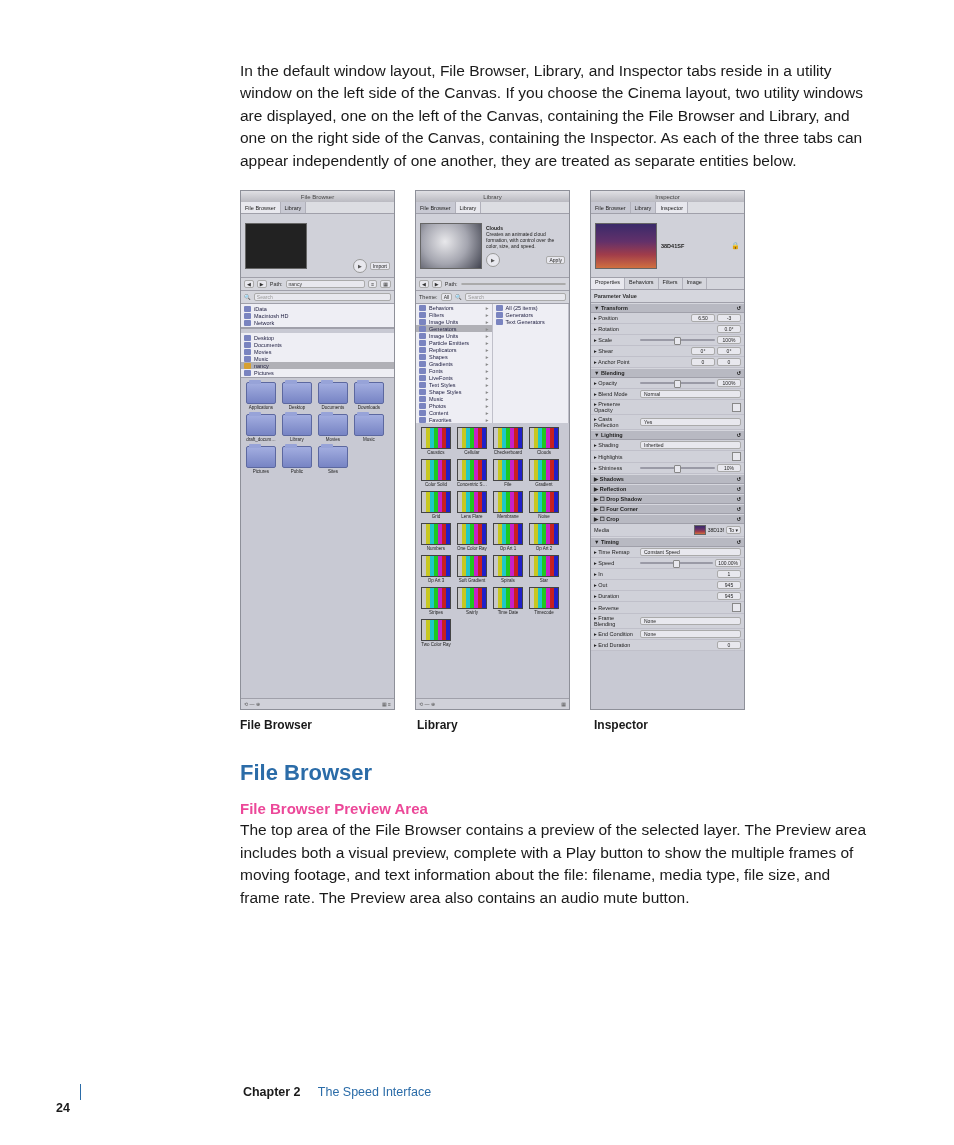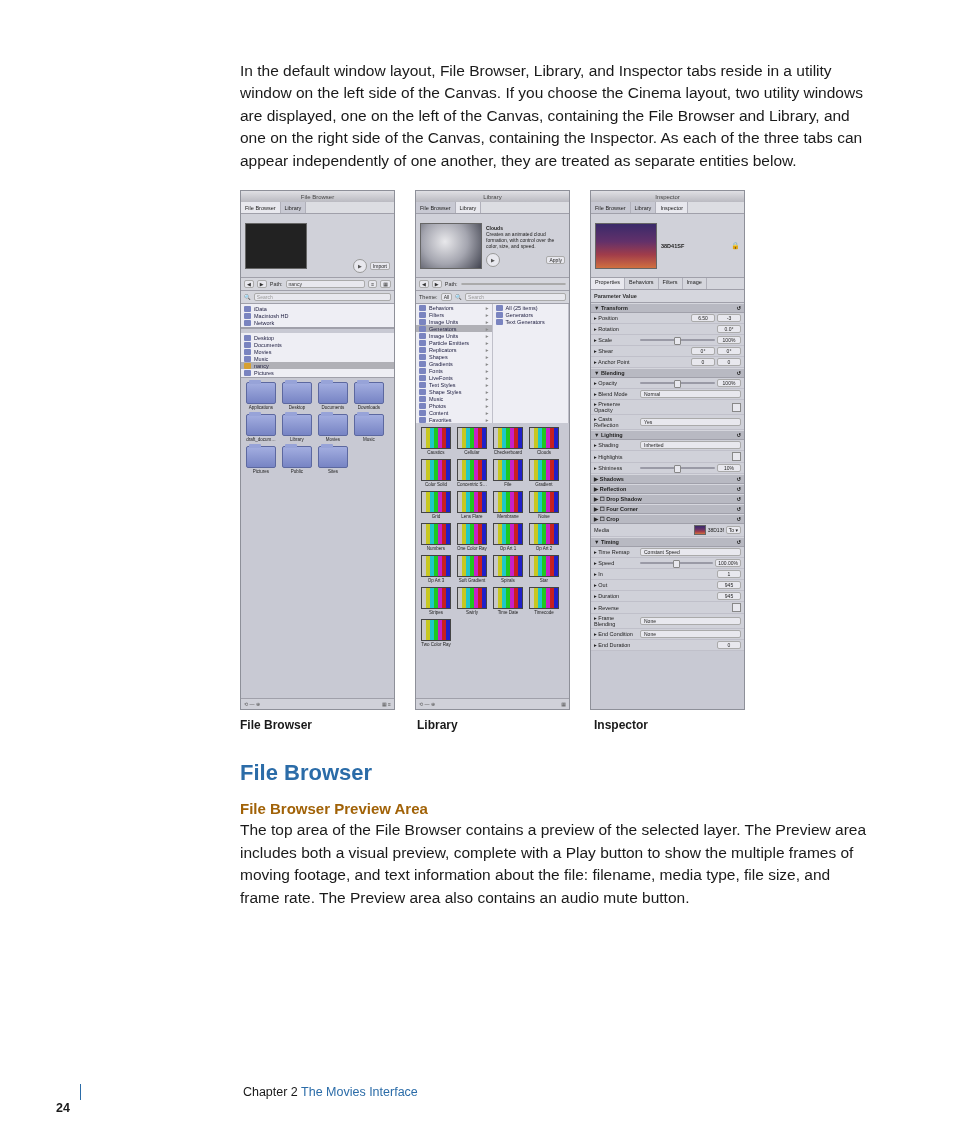--- a/index.html
+++ b/index.html
@@ -157,35 +157,35 @@
   }
   .caption-row > div { width: 157px; }
   .section-head {
     color: #2b6ca8;
     font-size: 22px;
     font-weight: 600;
     margin: 0 0 4px 0;
     padding-left: 160px;
   }
   .subhead {
-    color: #a16207;
+    color: #ec4899;
     font-size: 15px;
     font-weight: 700;
     margin: 14px 0 2px 0;
     padding-left: 160px;
   }
   .footer {
     position: absolute;
     bottom: 30px; left: 0;
     display:flex; align-items:center;
     font-size: 12.5px;
   }
   .footer .pgnum { font-weight:700; padding-left: 56px; padding-right: 10px; margin-top: 32px; }
   .footer .vbar { width:1px; height:16px; background:#2b6ca8; margin-right: 12px; }
-  .footer .chap { font-weight:400; }
+  .footer .chap { font-weight:700; margin-right: 14px; }
   .footer .chapname { color:#2b6ca8; }
   
   .insp-sub {
     height:11px; background:#d5d6dd; border-bottom:1px solid #a0a0aa;
     display:flex; font-size:5.5px;
   }
   .insp-sub > div { padding:1px 4px; border-right:1px solid #b0b0ba; }
   .insp-sub > div.active { background:#e8e8ee; }
   .param-section {
     font-size:5.5px;
@@ -808,17 +808,17 @@
   <h2 class="section-head">File Browser</h2>
 
   <div class="subhead">File Browser Preview Area</div>
   <p class="body-text">The top area of the File Browser contains a preview of the selected layer. The Preview area includes both a visual preview, complete with a Play button to show the multiple frames of moving footage, and text information about the file: filename, media type, file size, and frame rate. The Preview area also contains an audio mute button.</p>
 
   <div class="footer">
     <span class="pgnum">24</span>
     <span class="vbar"></span>
     <span style="padding-left:150px;">
       <span class="chap">Chapter 2</span>
-      <span class="chapname">The Movies Interface</span>
+      <span class="chapname">The Speed Interface</span>
     </span>
   </div>
 
 </div>
 
 </body></html>

